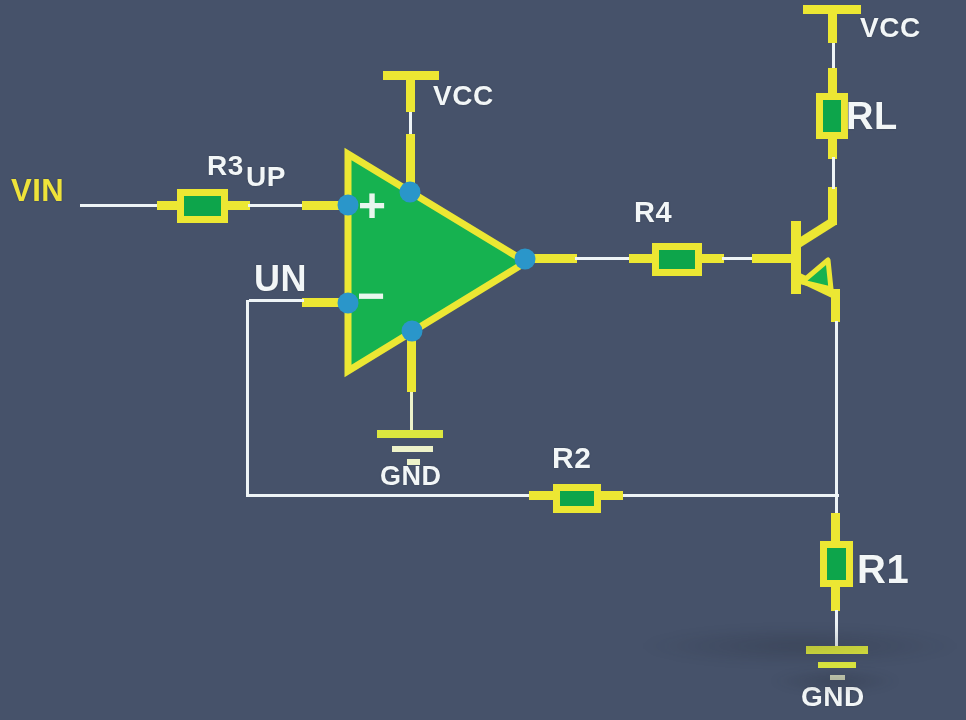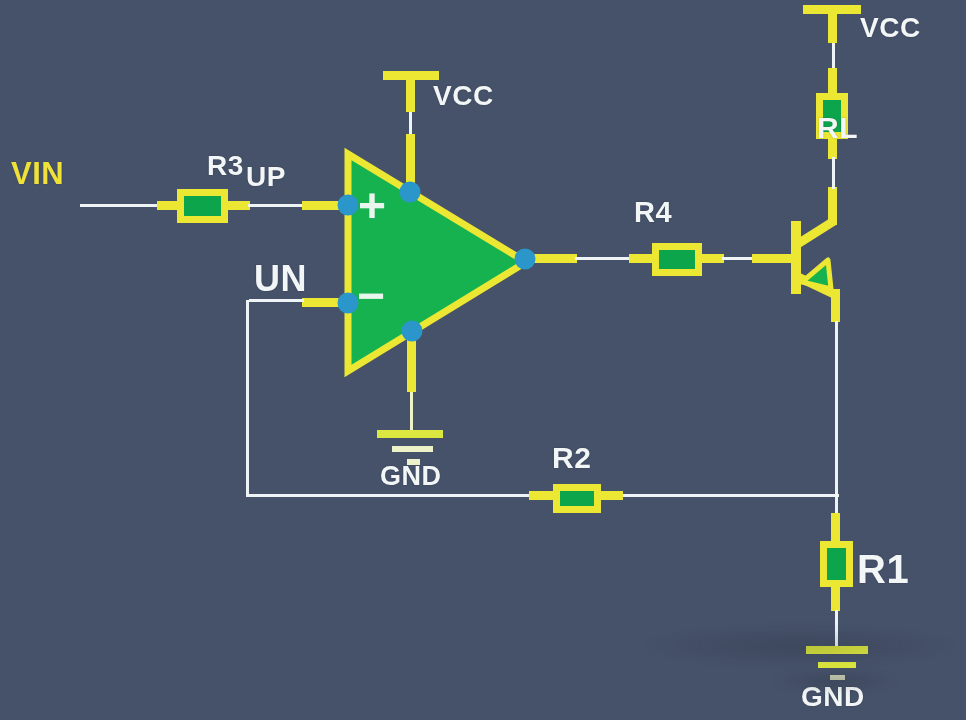--- a/index.html
+++ b/index.html
@@ -127,29 +127,29 @@
 
     <g shape-rendering="auto">
       <circle cx="348" cy="205" r="10.5" fill="var(--node-blue)"></circle>
       <circle cx="348" cy="303" r="10.5" fill="var(--node-blue)"></circle>
       <circle cx="410" cy="192" r="10.5" fill="var(--node-blue)"></circle>
       <circle cx="412" cy="331" r="10.5" fill="var(--node-blue)"></circle>
       <circle cx="525" cy="259" r="10.5" fill="var(--node-blue)"></circle>
     </g>
   </svg>
 
-  <div class="lbl yellow" style="left:11px;top:158px;font-size:31px;">VIN</div>
+  <div class="lbl yellow" style="left:11px;top:175px;font-size:31px;">VIN</div>
   <div class="lbl" style="left:179px;top:152px;font-size:28px;margin-left:28px;">R3</div>
   <div class="lbl" style="left:246px;top:163px;font-size:28px;">UP</div>
   <div class="lbl" style="left:254px;top:261px;font-size:36px;">UN</div>
   <div class="lbl" style="left:433px;top:82px;font-size:28px;">VCC</div>
   <div class="lbl" style="left:380px;top:463px;font-size:27px;">GND</div>
   <div class="lbl" style="left:634px;top:198px;font-size:29px;">R4</div>
   <div class="lbl" style="left:860px;top:14px;font-size:28px;">VCC</div>
-  <div class="lbl" style="left:817px;top:97px;font-size:30px;margin-top:16px;">RL</div>
+  <div class="lbl" style="left:846px;top:97px;font-size:38px;">RL</div>
   <div class="lbl" style="left:552px;top:443px;font-size:30px;">R2</div>
   <div class="lbl" style="left:857px;top:549px;font-size:40px;">R1</div>
   <div class="lbl" style="left:801px;top:683px;font-size:28px;">GND</div>
 
   <div class="sym" style="left:358px;top:182px;font-size:48px;">+</div>
   <div class="sym" style="left:357px;top:272px;font-size:48px;">−</div>
 
   <div class="watermark" style="left:640px;top:625px;width:320px;height:42px;"></div>
   <div class="watermark" style="left:770px;top:668px;width:130px;height:26px;"></div>
 

